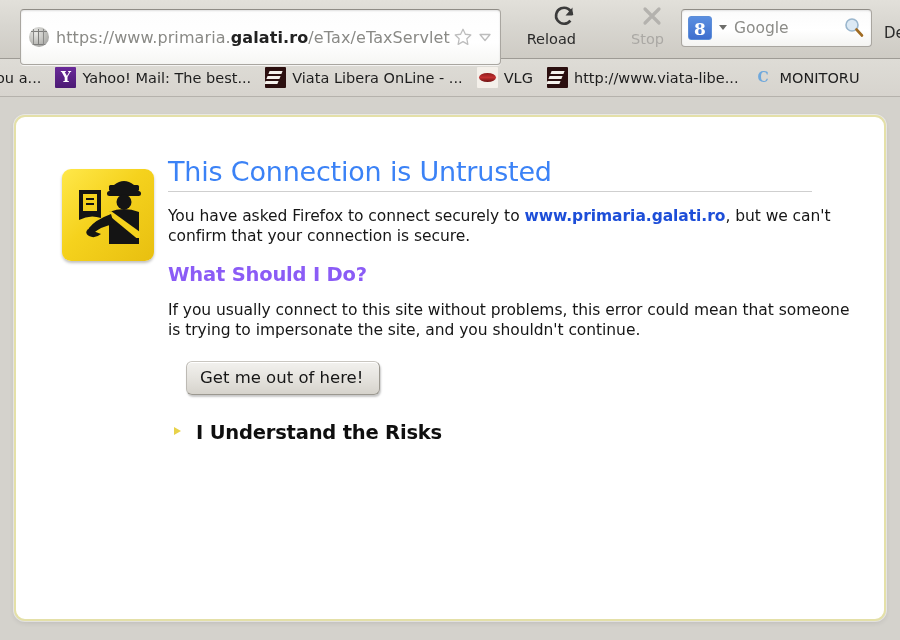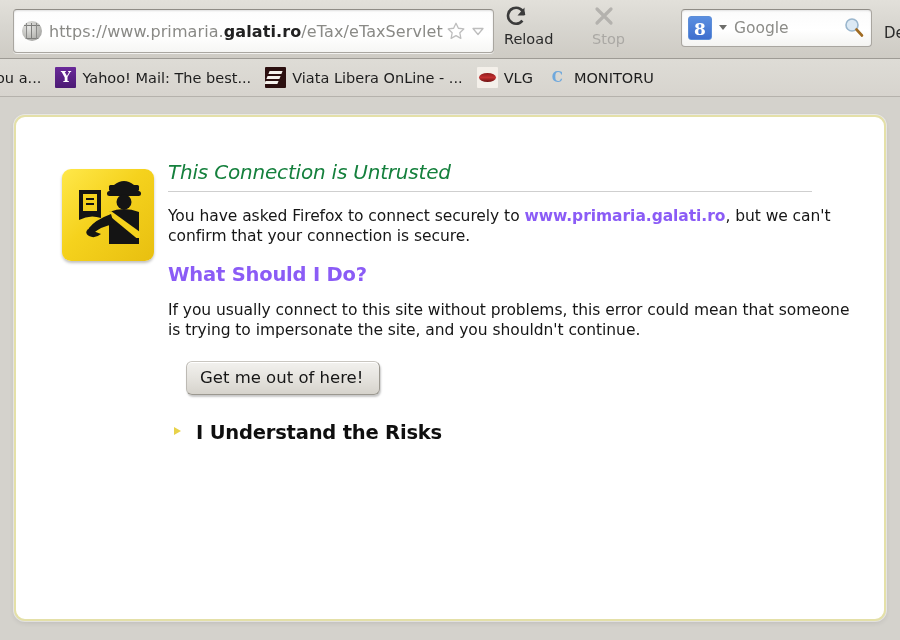--- a/index.html
+++ b/index.html
@@ -20,24 +20,24 @@
   .browser-chrome {
     width: 900px;
     height: 58px;
     background: linear-gradient(to bottom, #e2e0da 0%, #d8d6d0 45%, #cecbc4 100%);
     position: relative;
     box-sizing: border-box;
   }
 
   .urlbar {
     position: absolute;
-    left: 13px;
+    left: 20px;
     top: 9px;
     width: 481px;
-    height: 44px;
+    height: 56px;
     background: linear-gradient(to bottom, #fdfdfd 0%, #ffffff 60%, #f6f6f4 100%);
     border: 1px solid #a9a6a0;
     border-top-color: #8f8c86;
     border-radius: 4px;
     box-shadow: inset 0 1px 2px rgba(0,0,0,0.12), 0 1px 0 rgba(255,255,255,0.7);
     box-sizing: border-box;
     display: flex;
     align-items: center;
     padding: 0 6px 0 8px;
   }
@@ -88,21 +88,21 @@
   .dropmarker-icon {
     flex: 0 0 auto;
     width: 18px;
     height: 18px;
   }
 
   .tb-button {
     position: absolute;
     top: 4px;
     width: 72px;
-    text-align: left;
+    text-align: right;
     font-size: 14px;
     color: #2a2a2a;
     user-select: none;
   }
   .tb-button .glyph {
     display: block;
     height: 26px;
     line-height: 26px;
   }
   .tb-button .tb-label {
@@ -275,40 +275,39 @@
   }
 
   .error-body {
     flex: 1 1 auto;
     min-width: 0;
     padding-top: 12px;
   }
 
   h1.err-title {
     margin: 0 0 2px 0;
-    font-size: 20px;
+    font-size: 27px;
     font-weight: normal;
-    color: #15803d;
+    color: #3b82f6;
     letter-spacing: -0.2px;
     line-height: 34px;
-    font-style: italic;
   }
   .title-rule {
     height: 1px;
     background: #cfcfcf;
     margin: 2px 42px 14px 0;
   }
   p.err-para {
     margin: 0 0 17px 0;
     font-size: 15.5px;
     line-height: 20px;
     color: #161616;
     letter-spacing: -0.05px;
   }
-  p.err-para b { font-weight: bold; color: #8b5cf6; }
+  p.err-para b { font-weight: bold; color: #1d4ed8; }
 
   h2.err-sub {
     margin: 0 0 14px 0;
     font-size: 19.5px;
     font-weight: bold;
     color: #8b5cf6;
     letter-spacing: -0.2px;
   }
 
   .exit-button {
@@ -420,20 +419,24 @@
   <div class="bm">
     <span class="bm-ico ico-viata"></span>
     <span class="bm-label">Viata Libera OnLine - ...</span>
   </div>
 
   <div class="bm">
     <span class="bm-ico ico-vlg"></span>
     <span class="bm-label">VLG</span>
   </div>
 
+  <div class="bm">
+    <span class="bm-ico ico-viata"></span>
+    <span class="bm-label">http://www.viata-libe...</span>
+  </div>
 
   <div class="bm">
     <span class="bm-ico ico-monitorul">C</span>
     <span class="bm-label">MONITORU</span>
   </div>
 </div>
 
 <div class="page-area">
   <div class="error-card">
 

